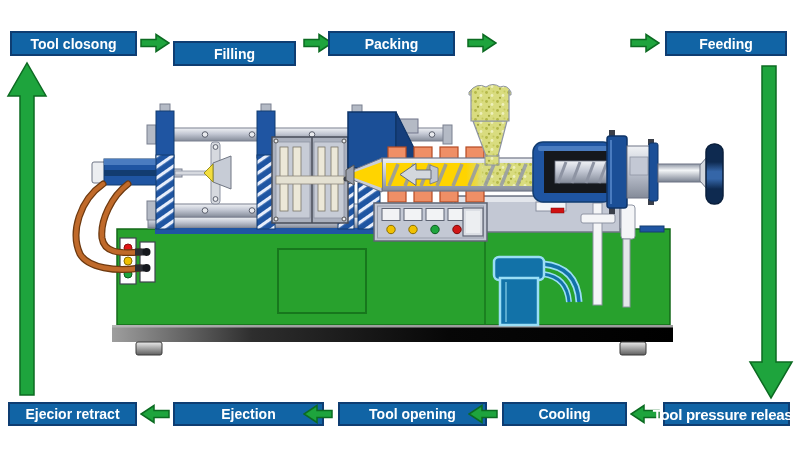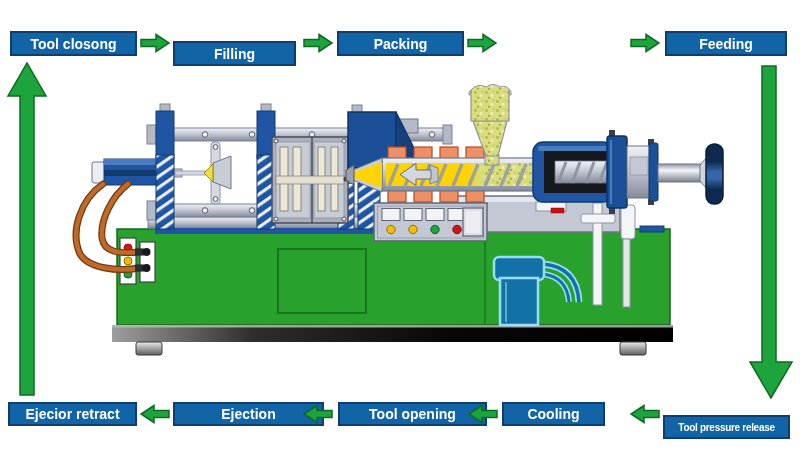--- a/index.html
+++ b/index.html
@@ -4,21 +4,21 @@
 <style>
   html,body{margin:0;padding:0;background:#e9e9e9;}
   .canvas{position:relative;width:800px;height:457px;background:#ffffff;overflow:hidden;
           font-family:"Liberation Sans",sans-serif;}
   .machine-svg{position:absolute;left:0;top:0;width:800px;height:457px;}
   .flow-box{position:absolute;height:25px;box-sizing:border-box;
             background:#1164a5;border:2px solid #0e3d72;
             color:#ffffff;font-weight:bold;font-size:14px;
             display:flex;align-items:center;justify-content:center;
             white-space:nowrap;z-index:5;}
-  .flow-box.small{font-size:10px;letter-spacing:-0.3px;margin-top:13px;}
+  .flow-box.small{font-size:15px;letter-spacing:-0.3px;}
   .flow-arrow{position:absolute;width:30px;height:20px;z-index:5;}
 </style>
 </head>
 <body>
 
 <div class="canvas">
 
   <svg class="machine-svg" viewBox="0 0 800 457">
     <defs>
       <pattern id="stripes" width="9" height="9" patternUnits="userSpaceOnUse" patternTransform="rotate(-35)">
@@ -294,40 +294,40 @@
   </svg>
 
   <div class="flow-box" style="left:10px;top:31px;width:127px">Tool closong</div>
   <svg class="flow-arrow" style="left:140px;top:33px" viewBox="0 0 30 20">
       <path d="M1,6.5 H16 V1.5 L29,10 L16,18.5 V13.5 H1 Z" fill="#1ea43d" stroke="#0c6b22" stroke-width="1.5"></path>
     </svg>
   <div class="flow-box" style="left:173px;top:41px;width:123px">Filling</div>
   <svg class="flow-arrow" style="left:303px;top:33px" viewBox="0 0 30 20">
       <path d="M1,6.5 H16 V1.5 L29,10 L16,18.5 V13.5 H1 Z" fill="#1ea43d" stroke="#0c6b22" stroke-width="1.5"></path>
     </svg>
-  <div class="flow-box" style="left:337px;top:31px;width:127px">Packing</div>
+  <div class="flow-box" style="left:328px;top:31px;width:127px">Packing</div>
   <svg class="flow-arrow" style="left:467px;top:33px" viewBox="0 0 30 20">
       <path d="M1,6.5 H16 V1.5 L29,10 L16,18.5 V13.5 H1 Z" fill="#1ea43d" stroke="#0c6b22" stroke-width="1.5"></path>
     </svg>
   <svg class="flow-arrow" style="left:630px;top:33px" viewBox="0 0 30 20">
       <path d="M1,6.5 H16 V1.5 L29,10 L16,18.5 V13.5 H1 Z" fill="#1ea43d" stroke="#0c6b22" stroke-width="1.5"></path>
     </svg>
   <div class="flow-box" style="left:665px;top:31px;width:122px">Feeding</div>
 
   <div class="flow-box" style="left:8px;top:402px;width:129px;height:24px">Ejecior retract</div>
   <svg class="flow-arrow" style="left:140px;top:404px" viewBox="0 0 30 20">
       <path d="M29,6.5 H14 V1.5 L1,10 L14,18.5 V13.5 H29 Z" fill="#1ea43d" stroke="#0c6b22" stroke-width="1.5"></path>
     </svg>
   <div class="flow-box" style="left:173px;top:402px;width:151px;height:24px">Ejection</div>
   <svg class="flow-arrow" style="left:303px;top:404px" viewBox="0 0 30 20">
       <path d="M29,6.5 H14 V1.5 L1,10 L14,18.5 V13.5 H29 Z" fill="#1ea43d" stroke="#0c6b22" stroke-width="1.5"></path>
     </svg>
   <div class="flow-box" style="left:338px;top:402px;width:149px;height:24px">Tool opening</div>
   <svg class="flow-arrow" style="left:468px;top:404px" viewBox="0 0 30 20">
       <path d="M29,6.5 H14 V1.5 L1,10 L14,18.5 V13.5 H29 Z" fill="#1ea43d" stroke="#0c6b22" stroke-width="1.5"></path>
     </svg>
-  <div class="flow-box" style="left:502px;top:402px;width:103px;height:24px">Cooling</div>
+  <div class="flow-box" style="left:502px;top:402px;width:125px;height:24px">Cooling</div>
   <svg class="flow-arrow" style="left:630px;top:404px" viewBox="0 0 30 20">
       <path d="M29,6.5 H14 V1.5 L1,10 L14,18.5 V13.5 H29 Z" fill="#1ea43d" stroke="#0c6b22" stroke-width="1.5"></path>
     </svg>
   <div class="flow-box small" style="left:663px;top:402px;width:127px;height:24px">Tool pressure release</div>
 
 </div>
 
 </body></html>

